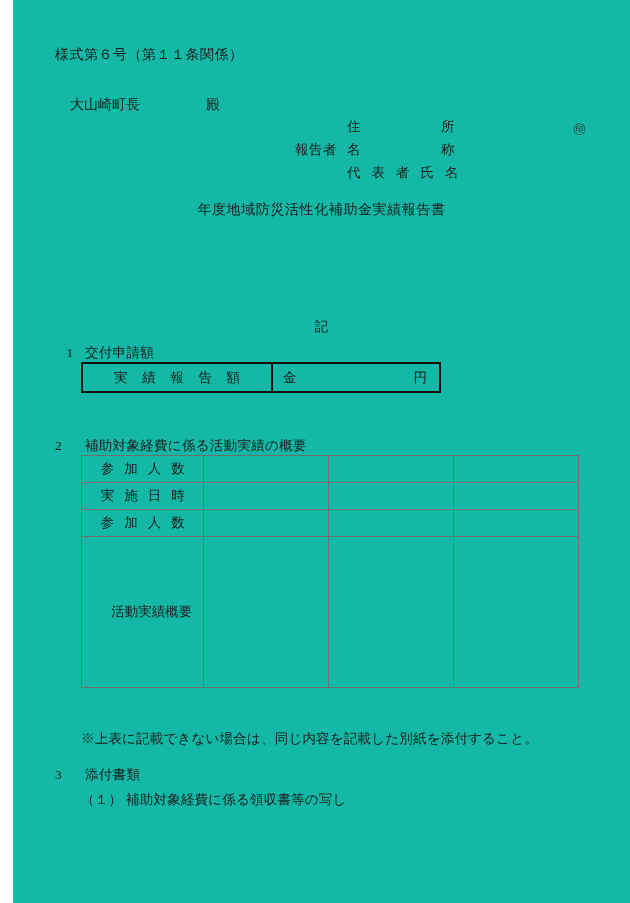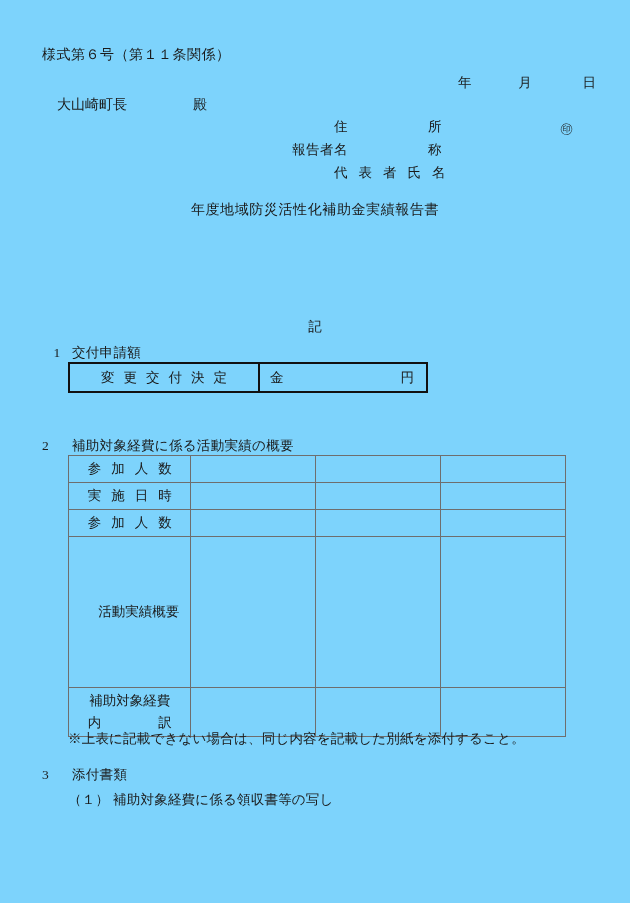--- a/index.html
+++ b/index.html
@@ -12,21 +12,22 @@
     height: 903px;
     position: relative;
     font-family: "Liberation Serif", "DejaVu Serif", serif;
     color: #1a1a1a;
     font-size: 13.5px;
     overflow: hidden;
   }
   .page {
     position: absolute;
     inset: 0;
-    background: #7dd3fc;
+    background: #14b8a6;
+    margin-left: 13px;
   }
 
   
   .form-no {
     position: absolute;
     left: 42px;
     top: 46px;
     font-size: 14px;
     letter-spacing: 0.5px;
     white-space: nowrap;
@@ -60,21 +61,21 @@
     line-height: 23px;
   }
   .reporter-row {
     display: flex;
     align-items: baseline;
     white-space: nowrap;
     height: 23px;
   }
   .reporter-tag {
     width: 62px;
-    text-align: right;
+    text-align: center;
     letter-spacing: 0.5px;
   }
   .reporter-label {
     width: 120px;
     letter-spacing: 0.5px;
   }
   .spread-3 {
     display: inline-block;
     width: 108px;
     text-align: justify;
@@ -237,27 +238,20 @@
   .attach-item { white-space: nowrap; }
   .attach-item .idx { display: inline-block; margin-right: 4px; }
 </style>
 </head>
 <body>
 
 <div class="page">
 
   <div class="form-no">様式第６号（第１１条関係）</div>
 
-  <div class="date-line">
-    <span>年</span>
-    <span class="gap-a"></span>
-    <span>月</span>
-    <span class="gap-b"></span>
-    <span>日</span>
-  </div>
 
   <div class="addressee">
     <span>大山崎町長</span><span class="honor">殿</span>
   </div>
 
   <div class="reporter-block">
     <div class="reporter-row">
       <span class="reporter-tag"></span>
       <span class="reporter-label"><span class="spread-3">住所</span></span>
     </div>
@@ -277,21 +271,21 @@
 
   <div class="ki-mark">記</div>
 
   <div class="section-head" style="left:42px; top:344px;text-align:center;">
     <span class="num">1</span><span>交付申請額</span>
   </div>
 
   <table class="table1">
     <tbody>
       <tr class="thick-row">
-        <td class="t1-label"><span class="sp">変更交付決定</span></td>
+        <td class="t1-label"><span class="sp">実績報告額</span></td>
         <td class="t1-amount">
           <span class="yen-left">金</span>
           <span class="yen-right">円</span>
         </td>
       </tr>
     </tbody>
   </table>
 
   <div class="section-head" style="left:42px; top:437px;">
     <span class="num">2</span><span>補助対象経費に係る活動実績の概要</span>
@@ -316,29 +310,20 @@
         <td class="t2-col"></td>
         <td class="t2-col"></td>
         <td class="t2-col"></td>
       </tr>
       <tr class="t2-row-tall">
         <td class="t2-label">活動実績概要</td>
         <td class="t2-col"></td>
         <td class="t2-col"></td>
         <td class="t2-col"></td>
       </tr>
-      <tr class="t2-row-mid">
-        <td class="t2-label-2line">
-          <span>補助対象経費</span><br>
-          <span class="ln2">内　　　訳</span>
-        </td>
-        <td class="t2-col"></td>
-        <td class="t2-col"></td>
-        <td class="t2-col"></td>
-      </tr>
     </tbody>
   </table>
 
   <div class="note-line">※上表に記載できない場合は、同じ内容を記載した別紙を添付すること。</div>
 
   <div class="section-head" style="left:42px; top:766px;">
     <span class="num">3</span><span>添付書類</span>
   </div>
 
   <div class="attach-list">

